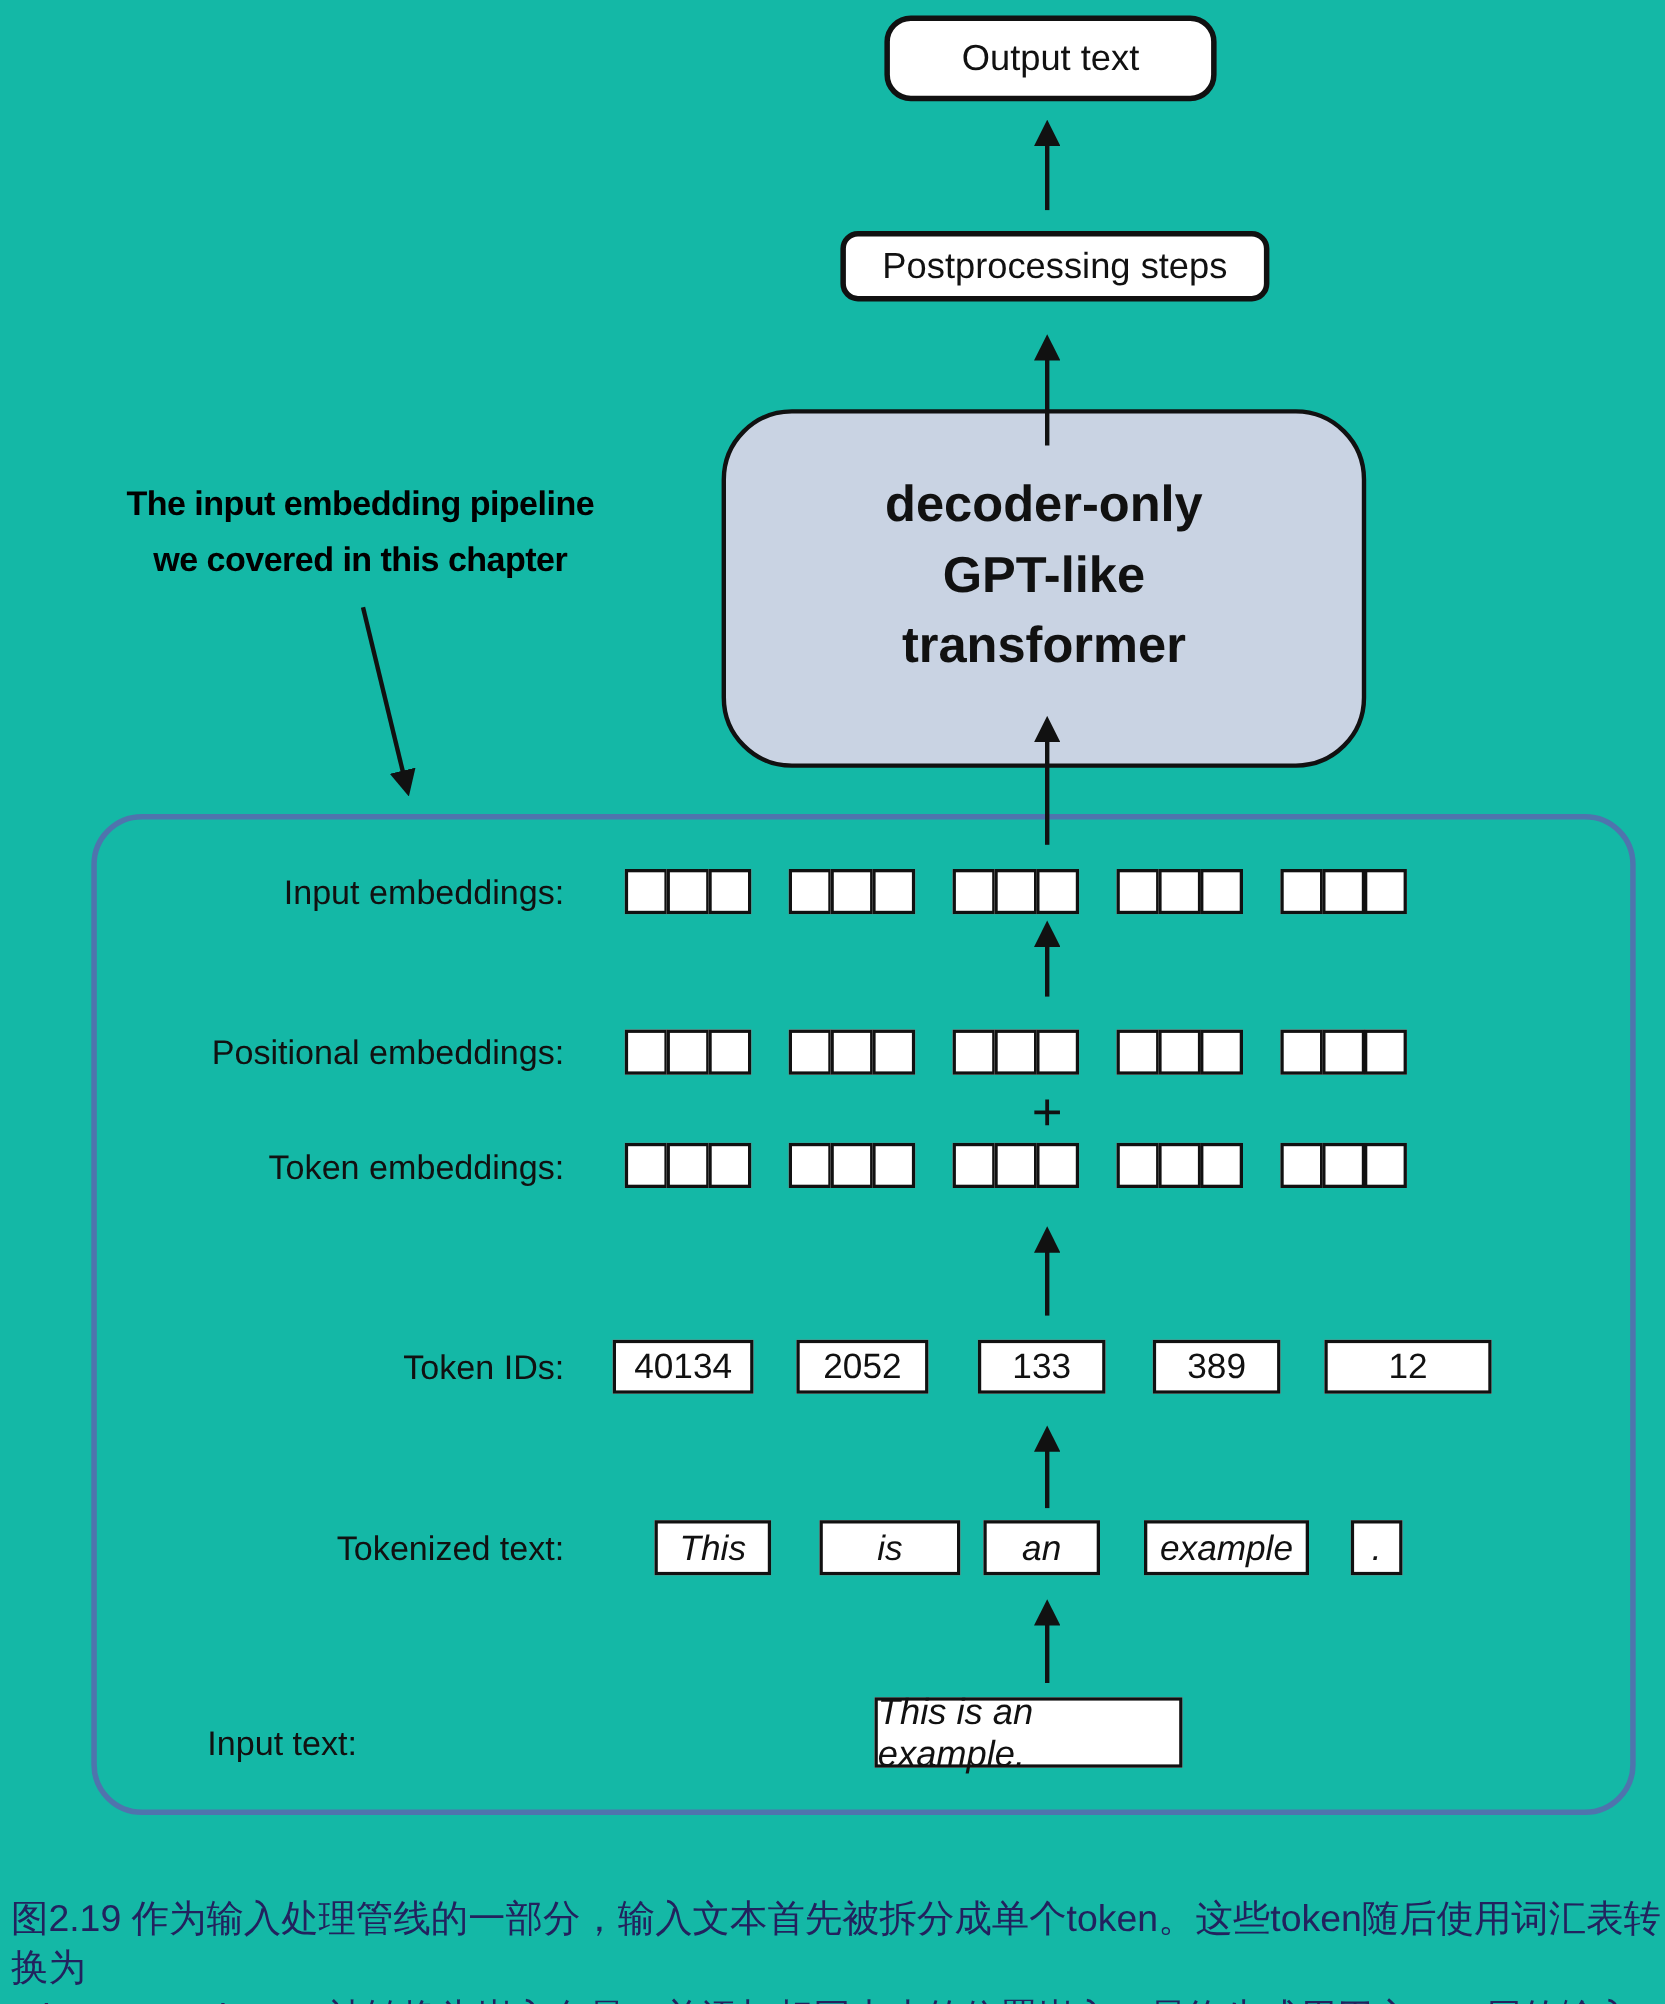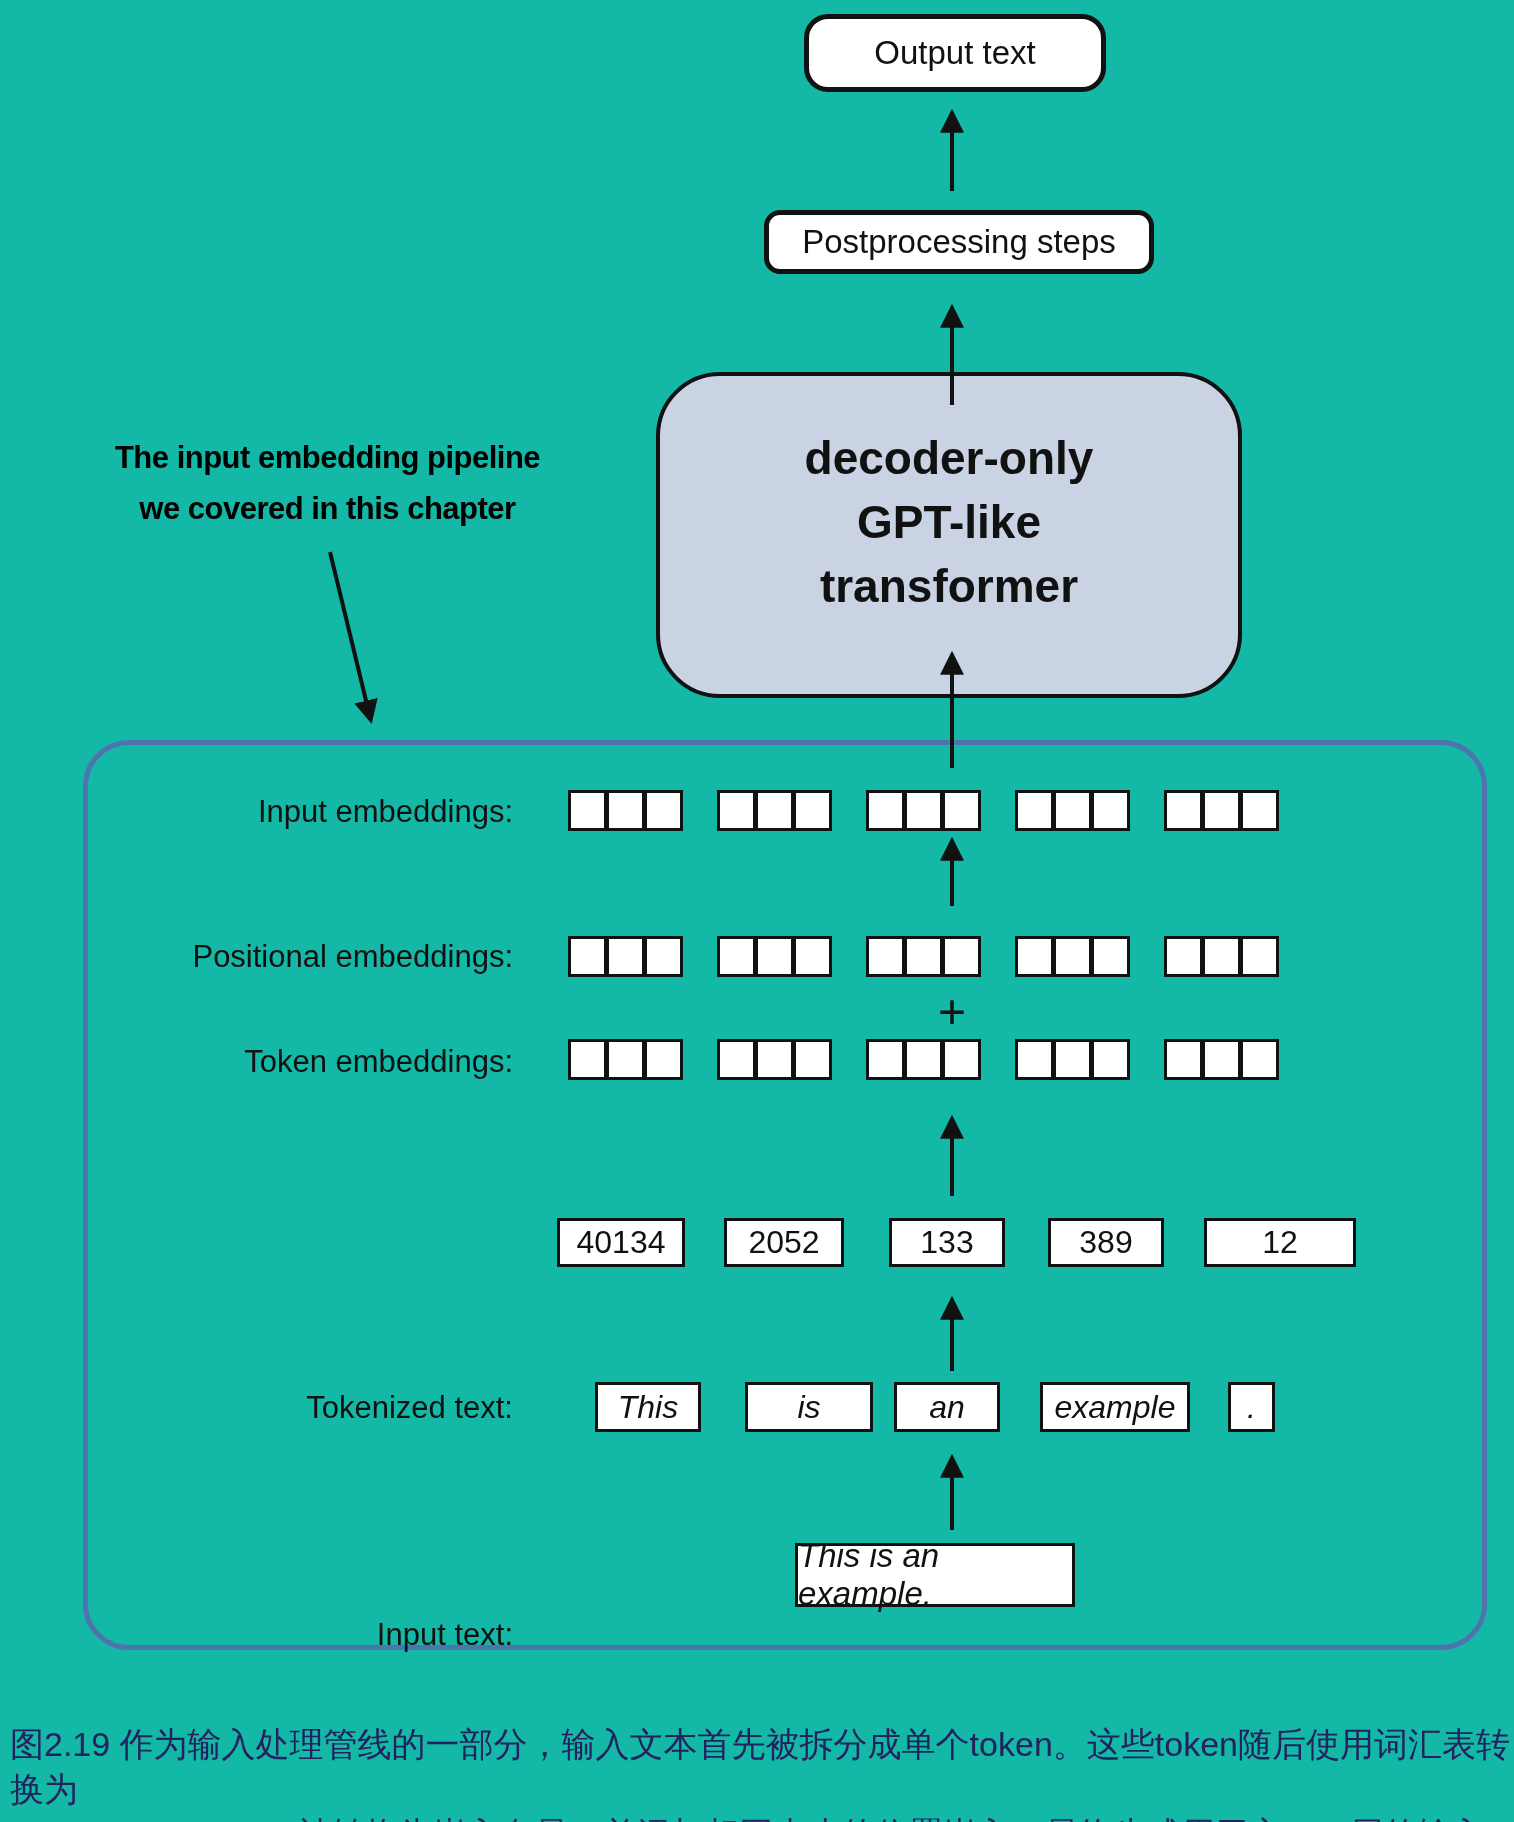--- a/index.html
+++ b/index.html
@@ -174,34 +174,35 @@
         <div class="sq"></div>
         <div class="sq"></div>
       </div>
       <div class="sq-group">
         <div class="sq"></div>
         <div class="sq"></div>
         <div class="sq"></div>
       </div>
     </div>
 
+  <div class="row-label" style="top:1226px;">Token IDs:</div>
   <div class="val-box" style="left:557px;top:1218px;width:128px;">40134</div>
   <div class="val-box" style="left:724px;top:1218px;width:120px;">2052</div>
   <div class="val-box" style="left:889px;top:1218px;width:116px;">133</div>
   <div class="val-box" style="left:1048px;top:1218px;width:116px;">389</div>
   <div class="val-box" style="left:1204px;top:1218px;width:152px;">12</div>
 
   <div class="row-label" style="top:1390px;">Tokenized text:</div>
   <div class="val-box italic" style="left:595px;top:1382px;width:106px;height:50px;">This</div>
   <div class="val-box italic" style="left:745px;top:1382px;width:128px;height:50px;">is</div>
   <div class="val-box italic" style="left:894px;top:1382px;width:106px;height:50px;">an</div>
   <div class="val-box italic" style="left:1040px;top:1382px;width:150px;height:50px;">example</div>
   <div class="val-box italic" style="left:1228px;top:1382px;width:47px;height:50px;">.</div>
 
-  <div class="row-label" style="top:1617px;">Input text:</div>
+  <div class="row-label" style="top:1567px;text-align:center;">Input text:</div>
   <div class="val-box italic" style="left:795px;top:1543px;width:280px;height:64px;font-size:33px;">This is an example.</div>
 
   <div class="caption">
     <div>图2.19 作为输入处理管线的一部分，输入文本首先被拆分成单个token。这些token随后使用词汇表转换为</div>
     <div>token ID。token ID被转换为嵌入向量，并添加相同大小的位置嵌入，最终生成用于主LLM层的输入嵌入。</div>
   </div>
 
   <svg class="arrows" viewBox="0 0 1514 1822">
     <defs>
       <marker id="ah" viewBox="0 0 10 10" refX="7" refY="5" markerWidth="6" markerHeight="6" orient="auto-start-reverse">

